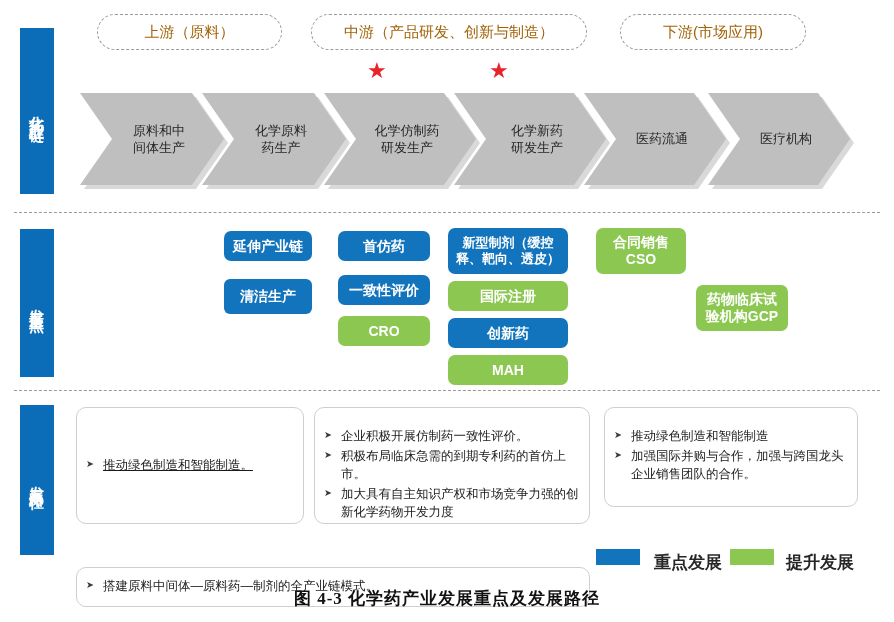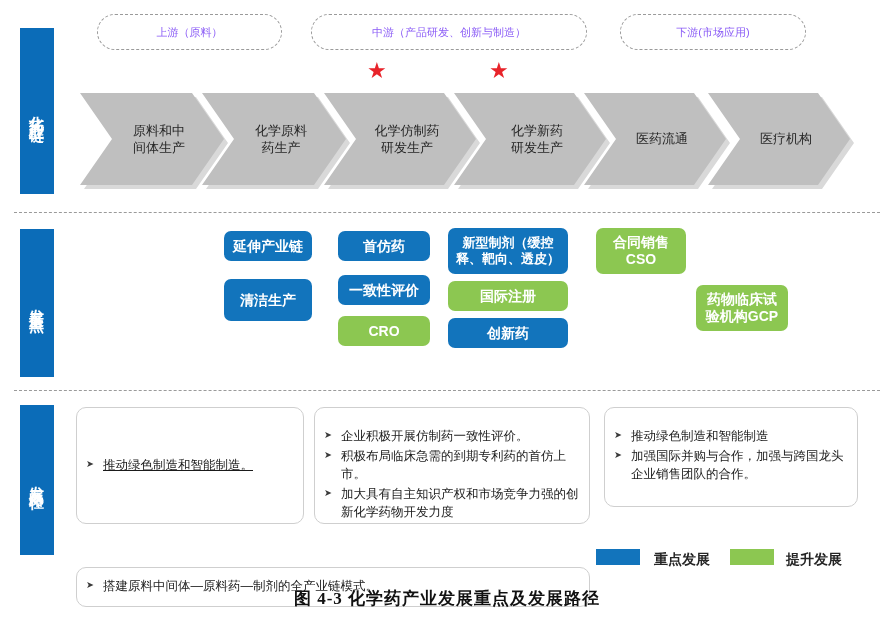--- a/index.html
+++ b/index.html
@@ -17,21 +17,21 @@
     font-weight:bold;font-size:15px;line-height:1.28;
     writing-mode:vertical-rl;text-orientation:upright;
     letter-spacing:3px;
   }
   .vbar .vtxt{writing-mode:vertical-rl;text-orientation:upright;letter-spacing:3px;}
 
   
   .stage-hdr{
     position:absolute;border:1px dashed #9a9a9a;border-radius:18px;
     display:flex;align-items:center;justify-content:center;
-    font-size:11px;color:#8b5cf6;background:#fff;
+    font-size:15px;color:#a16207;background:#fff;
     height:34px;
   }
 
   
   .chev{
     position:absolute;background:#BFBFBF;
     clip-path:polygon(0 0, calc(100% - 32px) 0, 100% 50%, calc(100% - 32px) 100%, 0 100%, 32px 50%);
     display:flex;align-items:center;justify-content:center;
   }
   .chev-shadow{
@@ -72,21 +72,21 @@
   }
   .bullet-list li:before{
     content:"\27A4";position:absolute;left:0;top:0;font-size:9.5px;color:#3a3a3a;
     line-height:1.75;
   }
 
   
   .legend-sw{position:absolute;width:44px;height:16px;}
   .legend-sw.blue{background:#1274BC;}
   .legend-sw.green{background:#8CC751;}
-  .legend-lb{position:absolute;font-size:14px;font-weight:bold;color:#262626;}
+  .legend-lb{position:absolute;font-size:17px;font-weight:bold;color:#262626;}
 
   
   .caption{
     position:absolute;left:0;right:0;text-align:center;
     font-family:"Liberation Serif","DejaVu Serif",serif;
     font-weight:bold;font-size:17px;color:#111;letter-spacing:1px;
   }
 </style>
 </head>
 <body>
@@ -155,21 +155,21 @@
   <div class="chev" style="left:708px;top:93px;width:142px;height:92px;">
     <div class="chev-label">医疗机构</div>
   </div>
 
   <div class="hsep" style="top:212px;"></div>
   <div class="hsep" style="top:390px;"></div>
 
   <div class="pill blue" style="left:224px;top:231px;width:88px;height:30px;">
     <span>延伸产业链</span>
   </div>
-  <div class="pill blue" style="left:224px;top:279px;width:88px;height:42px;">
+  <div class="pill blue" style="left:224px;top:279px;width:88px;height:35px;border-radius:6px;">
     <span>清洁生产</span>
   </div>
 
   <div class="pill blue" style="left:338px;top:231px;width:92px;height:30px;">
     <span>首仿药</span>
   </div>
   <div class="pill blue" style="left:338px;top:275px;width:92px;height:30px;">
     <span>一致性评价</span>
   </div>
   <div class="pill green" style="left:338px;top:316px;width:92px;height:30px;">
@@ -178,20 +178,23 @@
 
   <div class="pill blue" style="left:448px;top:228px;width:120px;height:46px;font-size:13px;">
     <span>新型制剂（缓控
 释、靶向、透皮）</span>
   </div>
   <div class="pill green" style="left:448px;top:281px;width:120px;height:30px;">
     <span>国际注册</span>
   </div>
   <div class="pill blue" style="left:448px;top:318px;width:120px;height:30px;">
     <span>创新药</span>
+  </div>
+  <div class="pill green" style="left:448px;top:355px;width:120px;height:30px;">
+    <span>MAH</span>
   </div>
 
   <div class="pill green" style="left:596px;top:228px;width:90px;height:46px;">
     <span>合同销售
 CSO</span>
   </div>
 
   <div class="pill green" style="left:696px;top:285px;width:92px;height:46px;">
     <span>药物临床试
 验机构GCP</span>

